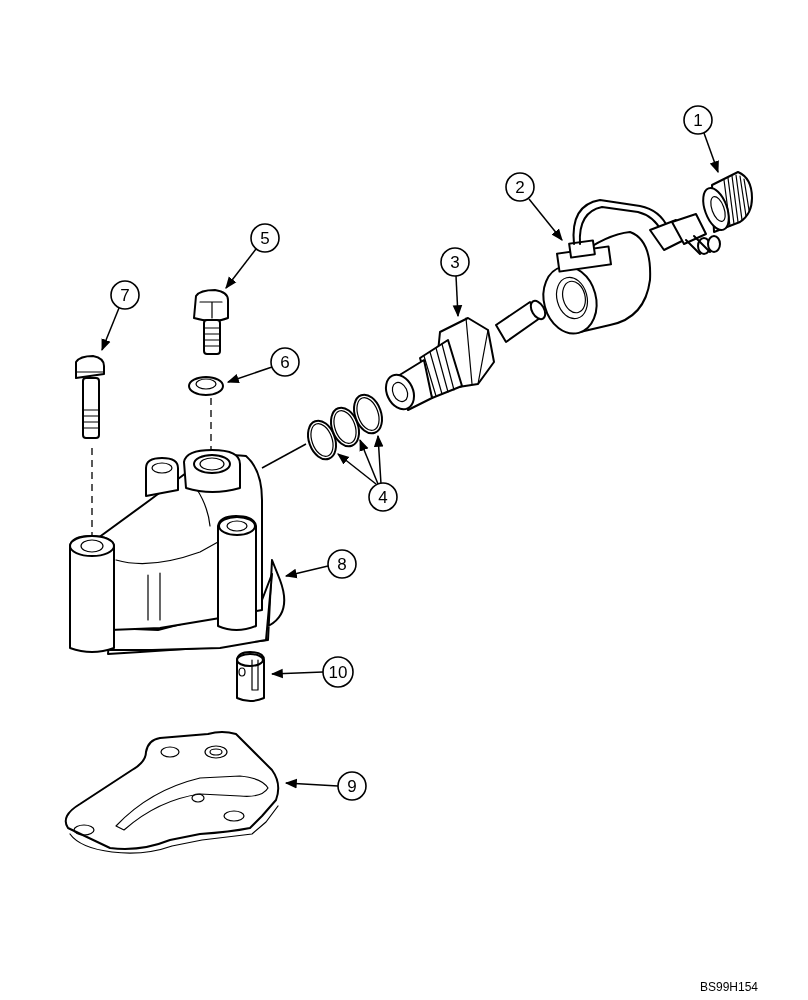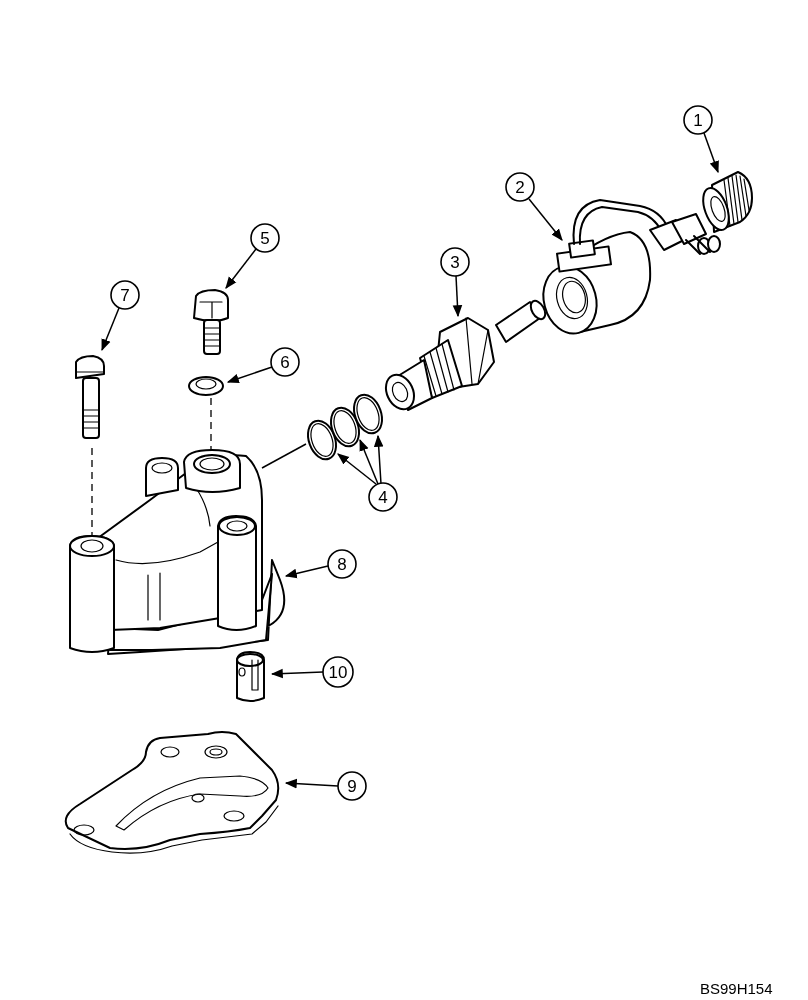--- a/index.html
+++ b/index.html
@@ -6,21 +6,21 @@
   body { width: 808px; height: 1000px; position: relative; overflow: hidden;
          font-family: "Liberation Sans", sans-serif; }
   #diagram { position: absolute; left: 0; top: 0; width: 808px; height: 1000px; }
   .ln { fill: none; stroke: #000; stroke-width: 2; stroke-linecap: round; stroke-linejoin: round; }
   .thin { fill: none; stroke: #000; stroke-width: 1.2; stroke-linecap: round; stroke-linejoin: round; }
   .fillw { fill: #fff; stroke: #000; stroke-width: 2; stroke-linejoin: round; }
   .dash { fill: none; stroke: #000; stroke-width: 1.3; stroke-dasharray: 7 5; }
   .lead { fill: none; stroke: #000; stroke-width: 1.5; }
   .callout-circle { fill: #fff; stroke: #000; stroke-width: 1.6; }
   .callout-text { font-family: "Liberation Sans", sans-serif; font-size: 17px; fill: #000; text-anchor: middle; dominant-baseline: central; }
-  .figure-id { position: absolute; left: 700px; top: 980px; font-size: 15px; color: #000;
+  .figure-id { position: absolute; left: 700px; top: 980px; font-size: 12px; color: #000;
                font-family: "Liberation Sans", sans-serif; }
 </style>
 </head>
 <body>
 
 <svg id="diagram" viewBox="0 0 808 1000" xmlns="http://www.w3.org/2000/svg">
   <defs>
     <marker id="arrow" viewBox="0 0 10 10" refX="9" refY="5" markerWidth="8" markerHeight="8" orient="auto-start-reverse">
       <path d="M0,1 L10,5 L0,9 Z" fill="#000"></path>
     </marker>

